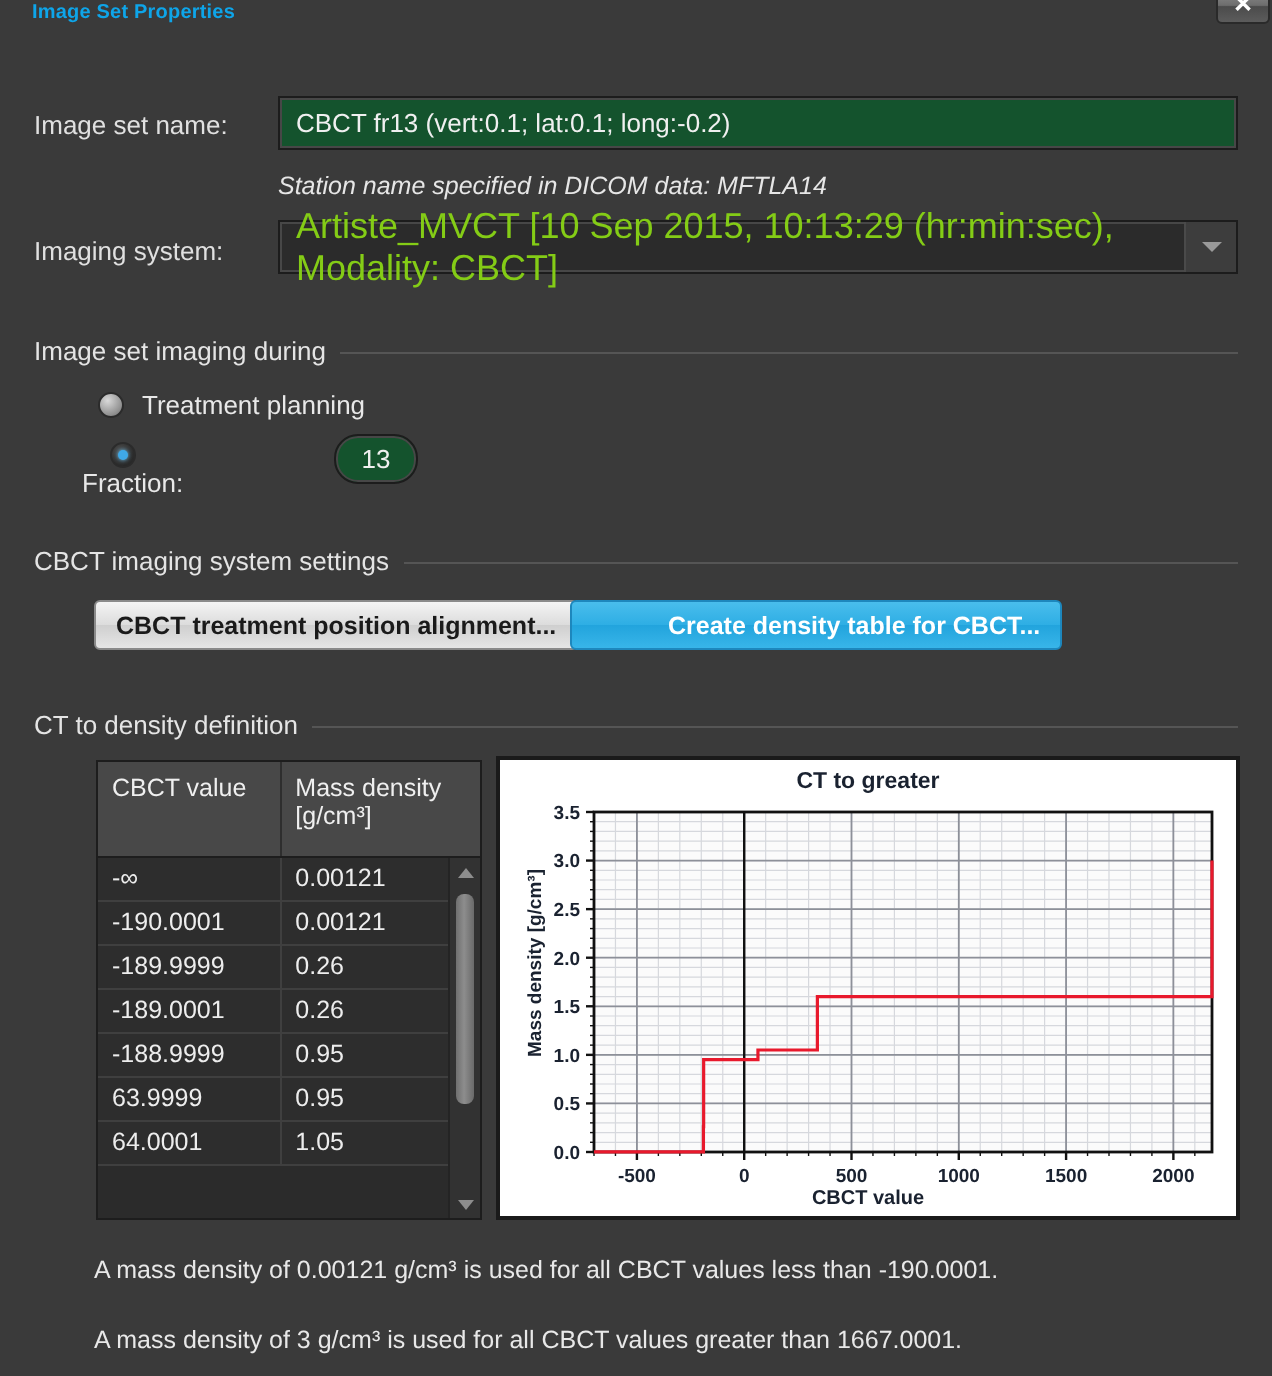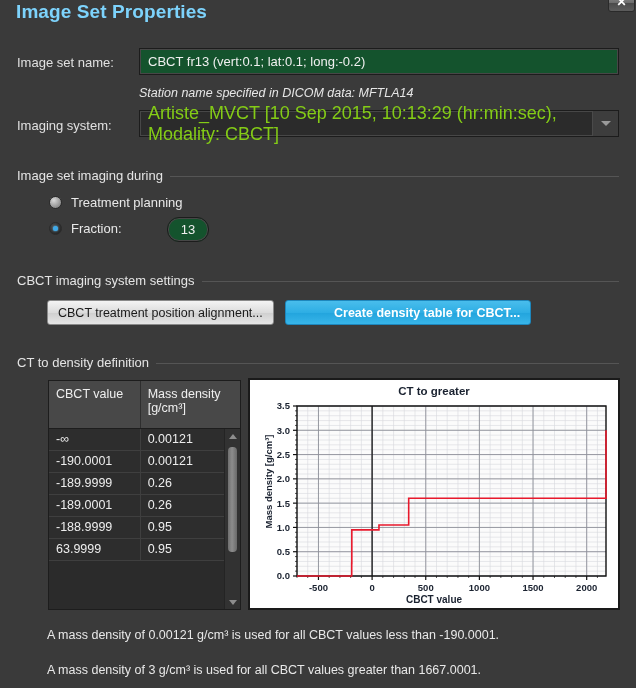--- a/index.html
+++ b/index.html
@@ -13,21 +13,21 @@
     position:relative;
   }
 
   
   #title-bar {
     position:absolute; left:0; top:0; width:636px; height:22px;
     background:#3a3a3a;
   }
   #dialog-title {
     position:absolute; left:16px; top:1px;
-    font-size:19px; font-weight:bold; color:#7dd3fc;
+    font-size:10px; font-weight:bold; color:#0ea5e9;
     letter-spacing:.1px;
   }
   #close-button {
     position:absolute; right:1px; top:-6px;
     width:27px; height:18px;
     border-radius:3px;
     background:linear-gradient(#8e8e8e,#6d6d6d 48%,#4b4b4b 52%,#5c5c5c);
     border:1px solid #2a2a2a;
     cursor:pointer;
   }
@@ -126,32 +126,32 @@
   }
   .radio-dot.checked::after {
     content:"";
     width:5px; height:5px; border-radius:50%;
     background:#3fa9e8;
     box-shadow:0 0 2px #6cc6f5;
   }
   .radio-label { margin-left:9px; font-size:13px; color:#e8e8e8; }
 
   #radio-treatment-planning { left:49px; top:195px; }
-  #radio-fraction           { left:49px; top:221px; }
+  #radio-fraction           { left:32px; top:221px;flex-direction:column; }
   #fraction-input { left:167px; top:217px; width:42px; height:25px; justify-content:center;border-radius:12px; }
 
   
   .btn-grey {
     position:absolute;
     height:25px;
     border-radius:3px;
     border:1px solid #8a8a8a;
     background:linear-gradient(#f4f4f4,#dcdcdc 50%,#cfcfcf 51%,#e6e6e6);
     color:#1a1a1a;
-    font-size:12.5px; font-weight:normal;
+    font-size:12.5px; font-weight:bold;
     display:flex; align-items:center; justify-content:center;
     padding:0 10px;
     cursor:pointer;
   }
   .btn-blue {
     position:absolute;
     height:25px;
     border-radius:3px;
     border:1px solid #1d87bd;
     background:linear-gradient(#49bdec,#2eaee4 50%,#22a4dd 51%,#38b5e9);
@@ -336,20 +336,24 @@
           <td>-189.0001</td>
           <td>0.26</td>
         </tr>
         <tr>
           <td>-188.9999</td>
           <td>0.95</td>
         </tr>
         <tr>
           <td>63.9999</td>
           <td>0.95</td>
+        </tr>
+        <tr>
+          <td>64.0001</td>
+          <td>1.05</td>
         </tr>
       </tbody>
   </table>
   <div id="table-scrollbar">
     <div class="sb-arrow" id="sb-arrow-up">
         <span class="sb-tri-up"></span>
       </div>
     <div id="sb-thumb"></div>
     <div class="sb-arrow" id="sb-arrow-down">
         <span class="sb-tri-down"></span>

